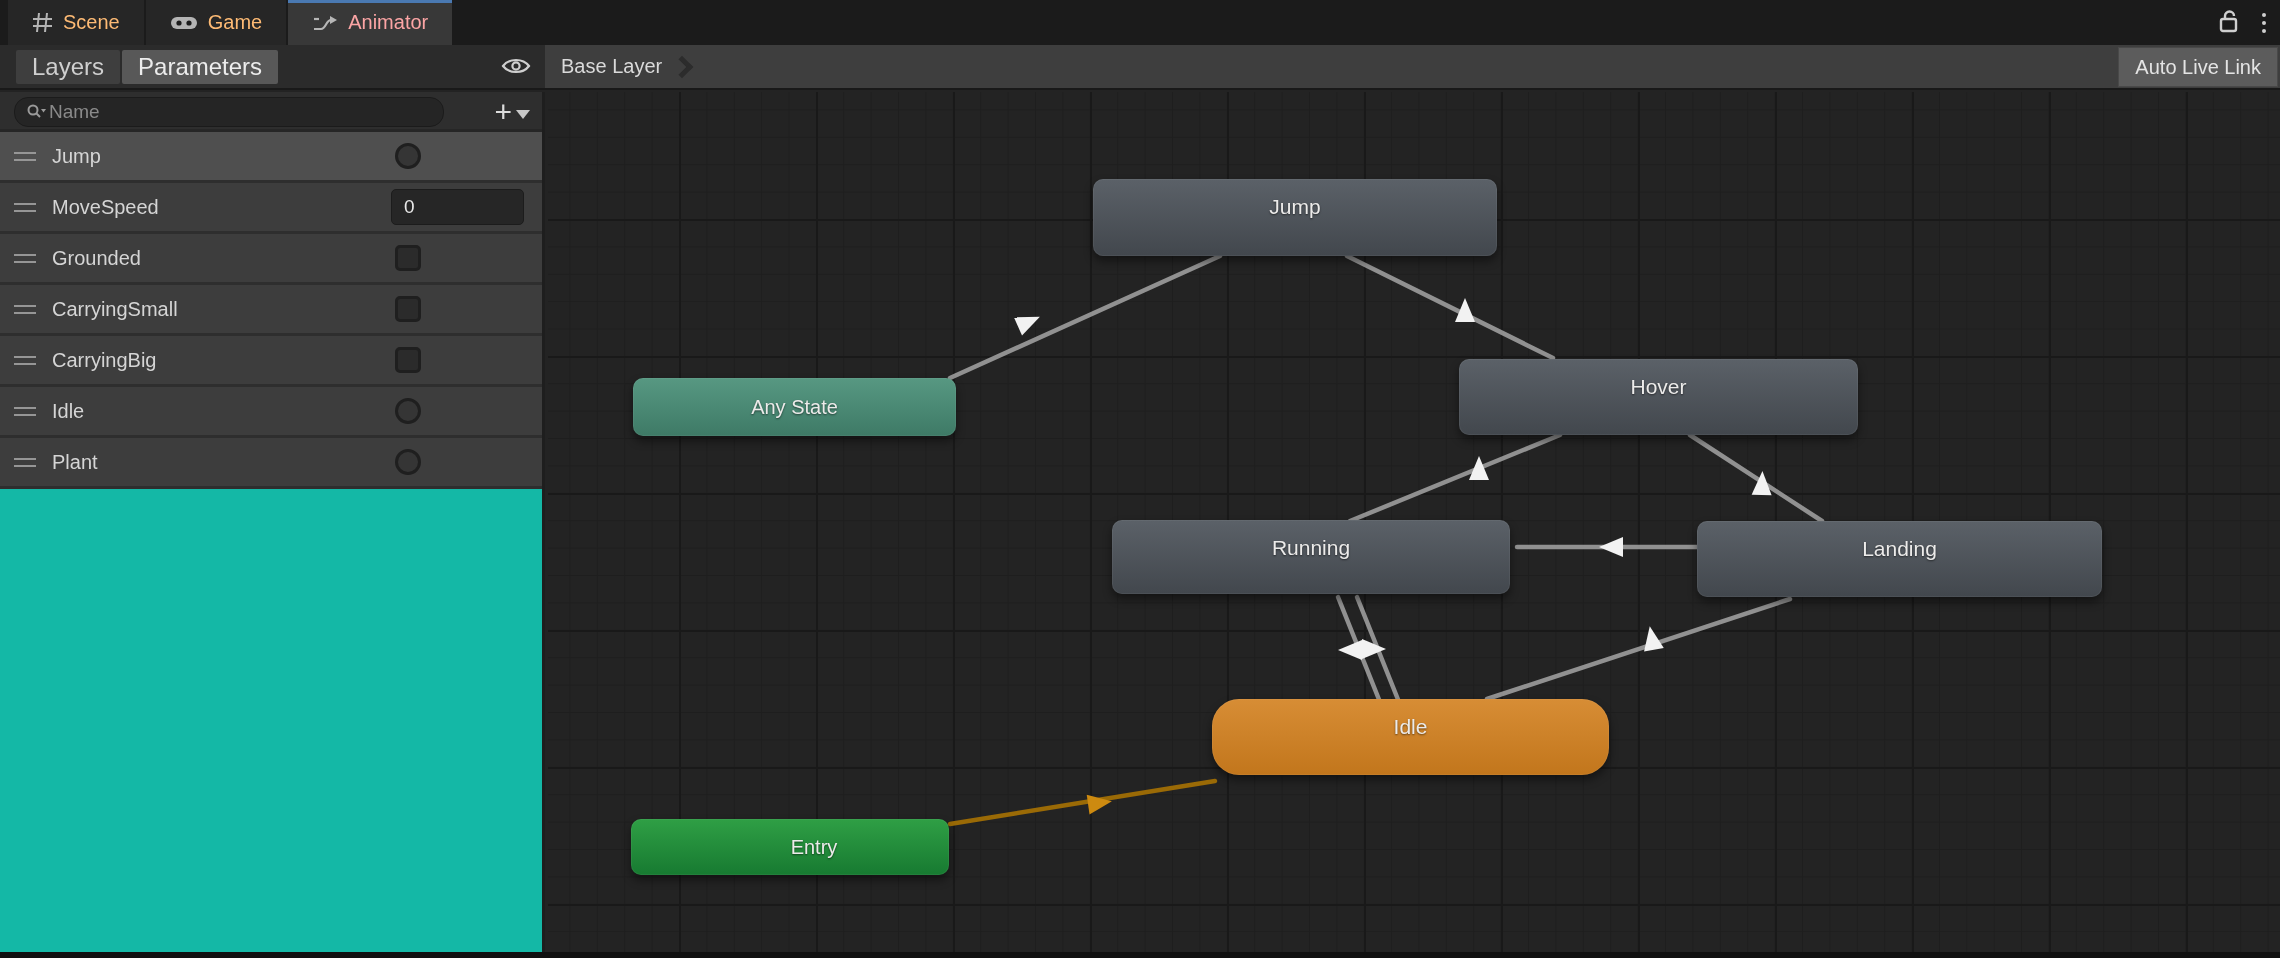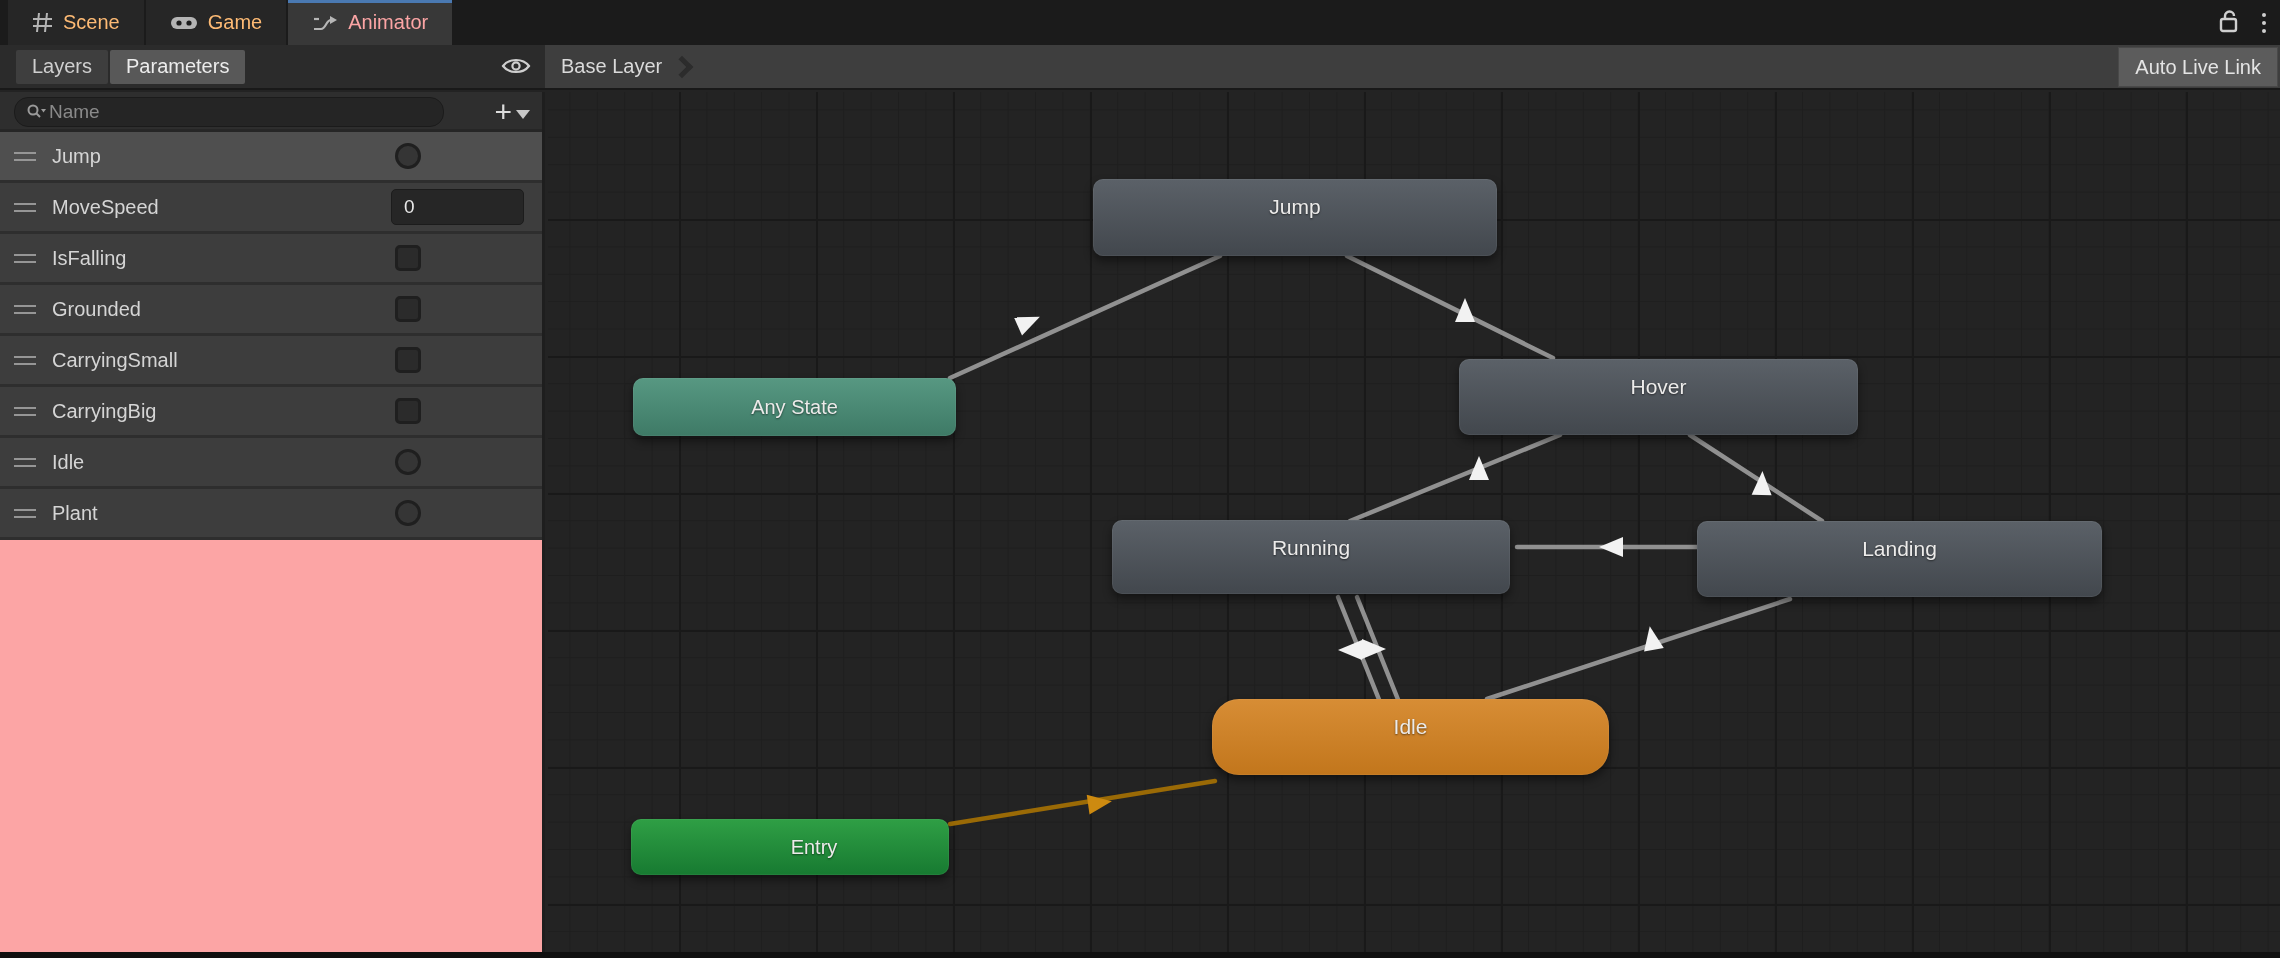--- a/index.html
+++ b/index.html
@@ -13,30 +13,30 @@
   .tab.active{background:#383838;color:#fca5a5;box-shadow:inset 0 3px 0 0 #4a79b2;}
   .tab .ticon{display:flex;align-items:center;opacity:.9;}
   .win-controls{position:absolute;right:10px;top:0;height:45px;display:flex;align-items:center;gap:18px;}
   .kebab{display:flex;flex-direction:column;gap:4px;padding:4px;}
   .kebab i{width:4px;height:4px;border-radius:50%;background:#cfcfcf;display:block;}
 
   
   .toolbar2{position:absolute;left:0;top:45px;width:2280px;height:45px;display:flex;border-bottom:2px solid #191919;}
   .left-tools{width:545px;height:100%;background:#2b2b2b;display:flex;align-items:center;position:relative;flex:0 0 auto;}
   .seg{display:flex;margin-left:16px;gap:2px;}
-  .seg .segbtn{height:34px;display:flex;align-items:center;padding:0 16px;background:#3e3e3e;color:#cfcfcf;font-size:20px;border-radius:2px;}
+  .seg .segbtn{height:34px;display:flex;align-items:center;padding:0 16px;background:#3e3e3e;color:#cfcfcf;font-size:24px;border-radius:2px;}
   .seg .segbtn.on{background:#585858;color:#ececec;}
   .eye{position:absolute;right:14px;top:10px;}
   .graph-header{flex:1;height:100%;background:#3e3e3e;display:flex;align-items:center;position:relative;}
   .crumb{margin-left:16px;font-size:20px;color:#dadada;}
   .crumb-chevron{margin-left:12px;width:16px;height:16px;border-top:5px solid #2c2c2c;border-right:5px solid #2c2c2c;transform:rotate(45deg);}
   .auto-live{position:absolute;right:2px;top:2px;height:40px;padding:0 16px;display:flex;align-items:center;background:#5c5c5c;border:1px solid #494949;color:#e4e4e4;font-size:20px;}
 
   
-  .panel{position:absolute;left:0;top:92px;width:545px;height:860px;background:#fca5a5;border-right:3px solid #1e1e1e;}
+  .panel{position:absolute;left:0;top:92px;width:545px;height:860px;background:#14b8a6;border-right:3px solid #1e1e1e;}
   .search-row{height:40px;background:#2e2e2e;border-bottom:3px solid #262626;position:relative;}
   .searchbox{position:absolute;left:14px;top:5px;width:430px;height:30px;background:#252525;border:1px solid #1b1b1b;border-radius:14px;display:flex;align-items:center;padding:0 10px;}
   .searchbox input{flex:1;background:transparent;border:none;outline:none;color:#bdbdbd;font-size:19px;}
   .searchbox input::placeholder{color:#8a8a8a;}
   .addbtn{position:absolute;right:12px;top:0;height:40px;display:flex;align-items:center;gap:4px;color:#dcdcdc;}
   .addbtn .plus{font-size:30px;line-height:30px;font-weight:400;}
   .addbtn .caret{width:0;height:0;border-left:7px solid transparent;border-right:7px solid transparent;border-top:9px solid #c9c9c9;margin-top:4px;}
 
   .prow{position:relative;height:51px;background:#3d3d3d;border-bottom:3px solid #2e2e2e;display:flex;align-items:center;}
   .prow.sel{background:#4f4f4f;}
@@ -176,30 +176,20 @@
           </span>
         </div>
         <div class="prow">
           <span class="handle">
             <i></i>
             <i></i>
           </span>
           <span class="pname">MoveSpeed</span>
           <span class="pctrl">
             <input class="numfield" value="0" style="">
-          </span>
-        </div>
-        <div class="prow">
-          <span class="handle">
-            <i></i>
-            <i></i>
-          </span>
-          <span class="pname">IsFalling</span>
-          <span class="pctrl">
-            <span class="checkbox"></span>
           </span>
         </div>
         <div class="prow">
           <span class="handle">
             <i></i>
             <i></i>
           </span>
           <span class="pname">Grounded</span>
           <span class="pctrl">
             <span class="checkbox"></span>

